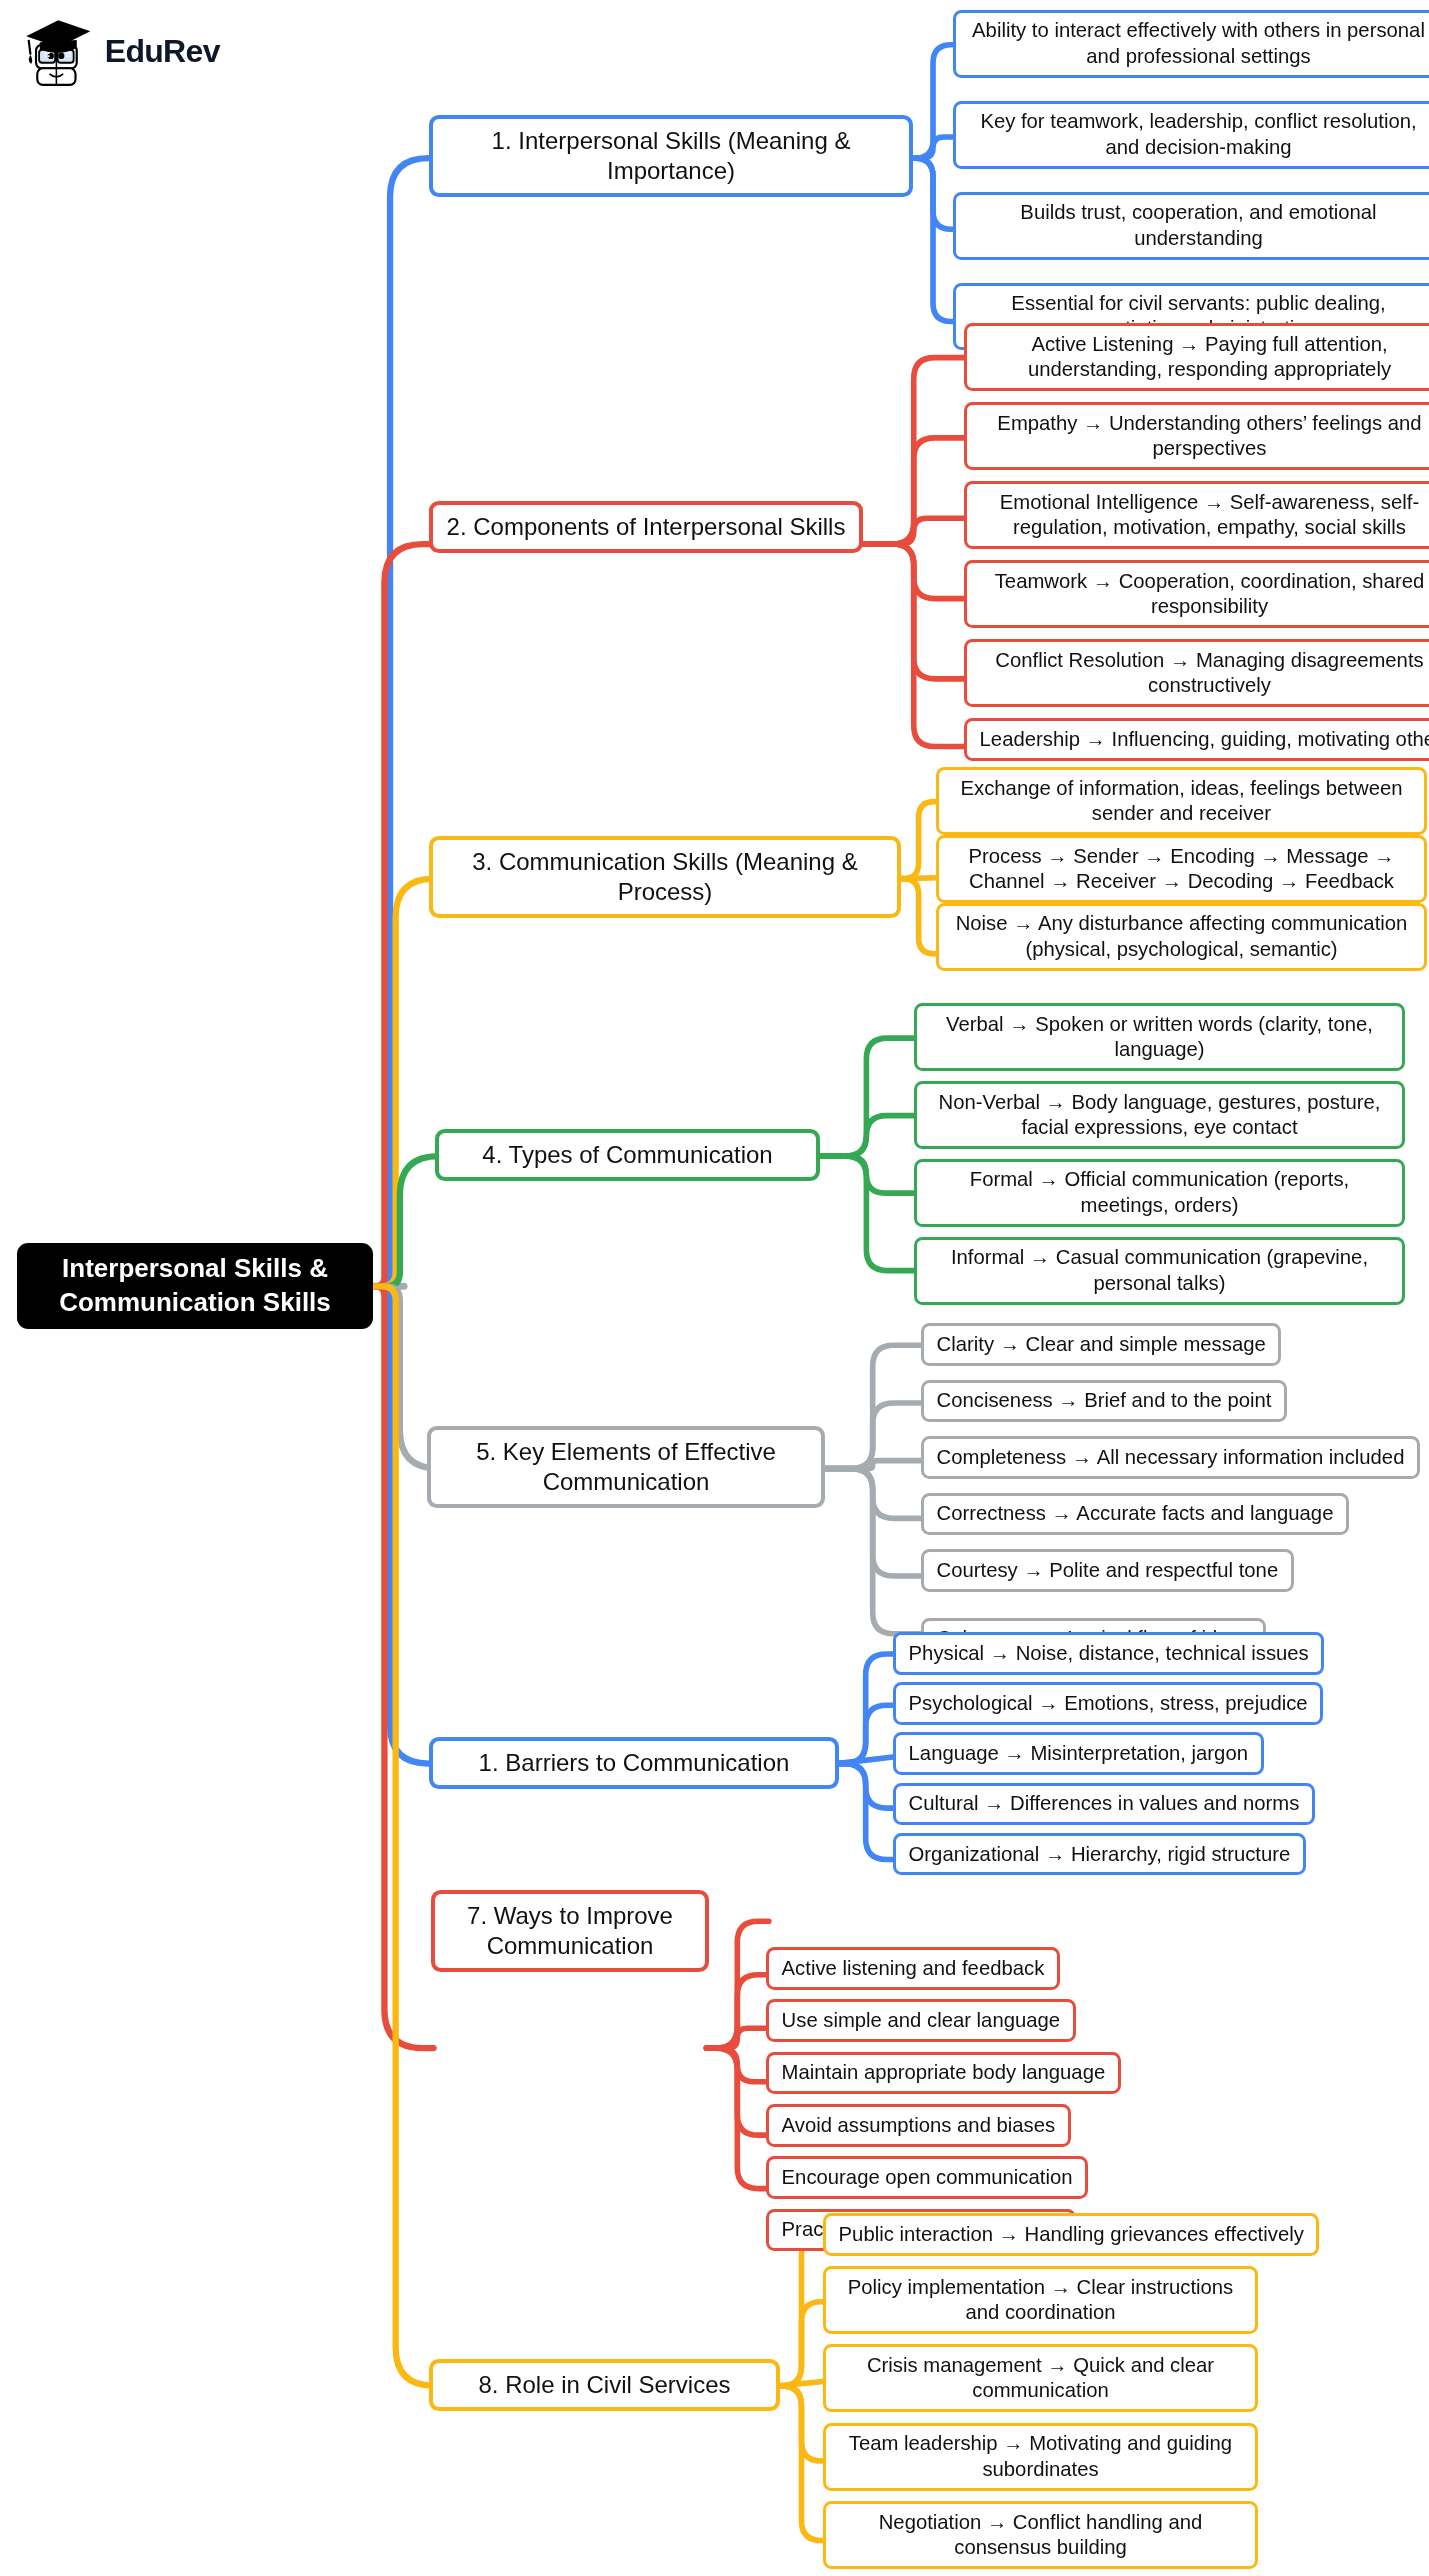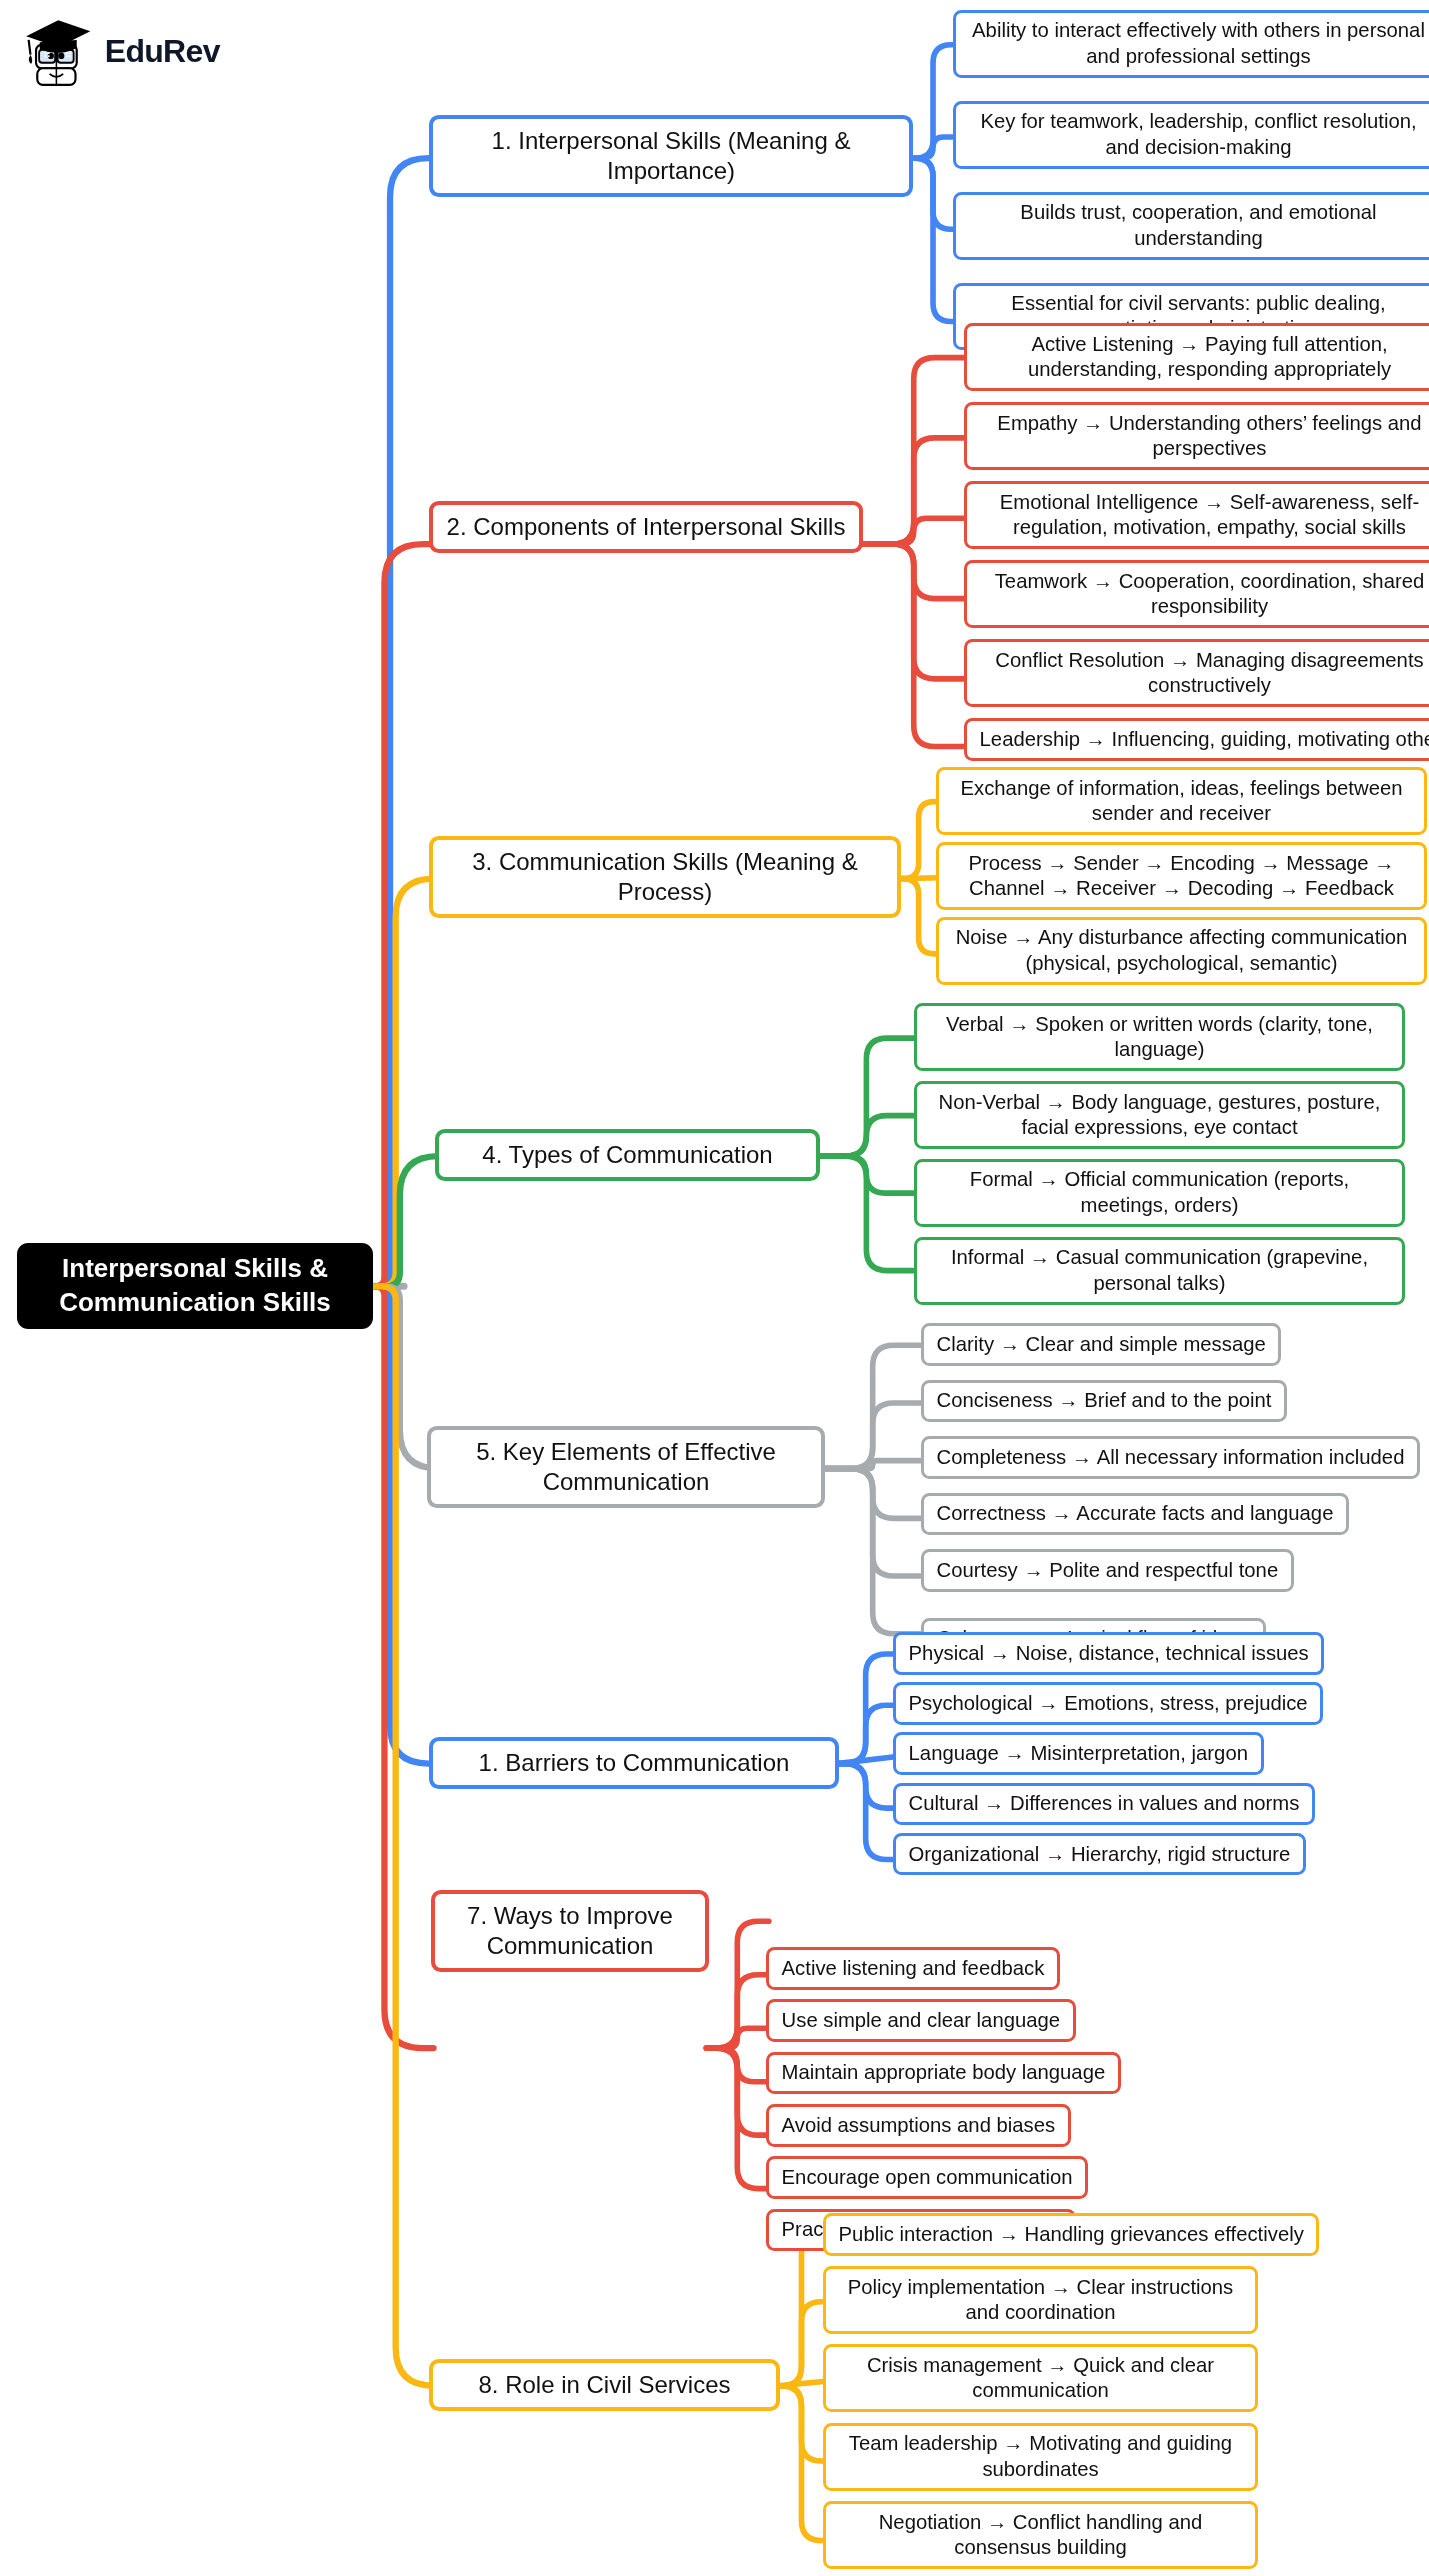--- a/index.html
+++ b/index.html
@@ -27,21 +27,21 @@
   .node-5{left:429px;top:1737px;width:410px;white-space:nowrap;}
   .node-6{left:431px;top:1890px;width:278px;}
   .node-7{left:429px;top:2359px;width:351px;white-space:nowrap;}
 
   
   .leaves{position:absolute;z-index:2;display:flex;flex-direction:column;align-items:flex-start;}
   .leaf{box-sizing:border-box;background:#fff;border:3.5px solid #888;border-radius:8.4px;
     font-size:20.3px;line-height:1.25;text-align:center;padding:5.6px 12.6px;max-width:491px;width:max-content;}
   .col-0{left:953px;top:9.8px;gap:23px;}
   .col-1{left:964px;top:323px;gap:11.2px;}
-  .col-2{left:936px;top:767px;gap:7px;}
+  .col-2{left:936px;top:767px;}
   .col-3{left:914px;top:1003px;gap:10px;}
   .col-4{left:921px;top:1323px;gap:14px;}
   .col-5{left:893px;top:1632px;gap:7.7px;}
   .col-6{left:766px;top:1900px;gap:9.8px;}
   .col-7{left:823px;top:2213px;gap:10.5px;}
   .col-1 .leaf:last-child{max-width:596px;}
   .col-4 .leaf{max-width:561px;}
   .col-7 .leaf:first-child{max-width:603px;}
   .col-7 .leaf:not(:first-child){max-width:435px;}
 </style>

